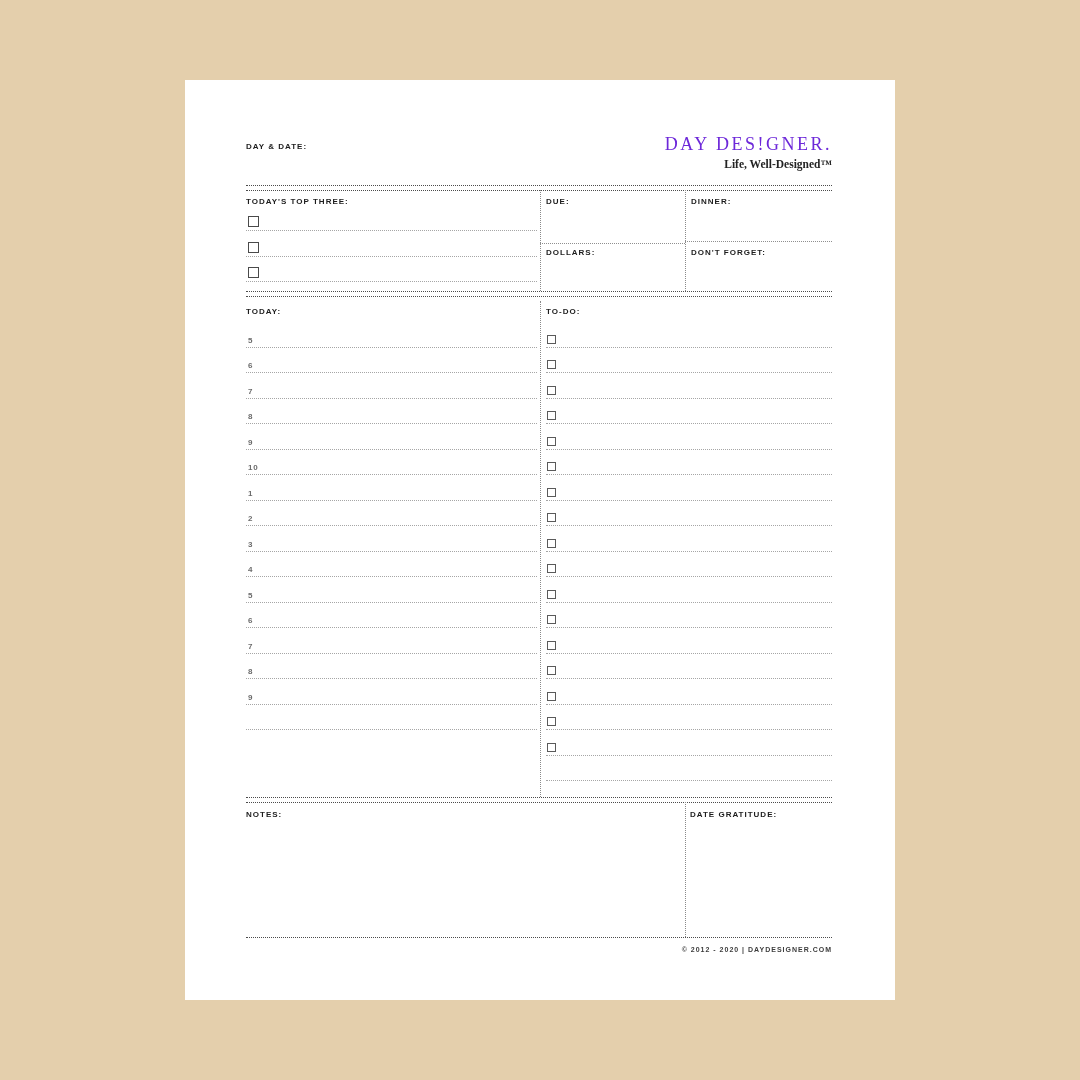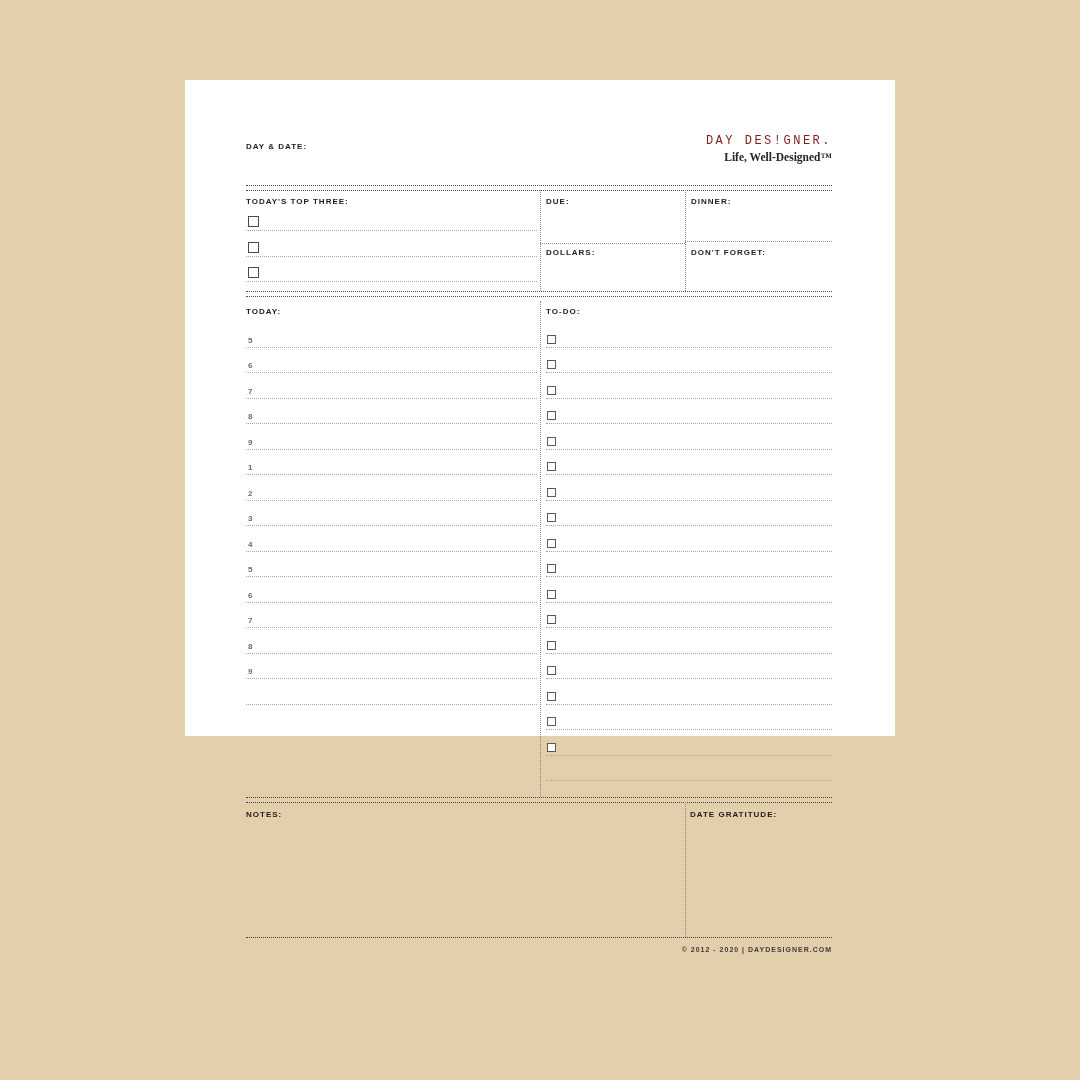--- a/index.html
+++ b/index.html
@@ -4,37 +4,37 @@
 <style>
   html,body{margin:0;padding:0;}
   body{
     width:1080px;height:1080px;
     background:#e4cfac;
     font-family:"Liberation Sans",sans-serif;
     -webkit-font-smoothing:antialiased;
   }
   .page{
     position:relative;
-    width:710px;height:656px;
+    width:710px;height:920px;
     margin:0 auto;top:80px;
     background:#ffffff;
   }
   .lbl{
     position:absolute;
     font-size:8px;font-weight:bold;
     letter-spacing:1px;color:#1d1d1d;
     white-space:nowrap;
   }
   
   .daydate{left:61px;top:62px;}
   .logo-block{position:absolute;right:63px;top:54px;text-align:right;}
   .logo{
-    font-family:Liberation Mono, monospace;
-    font-size:12px;letter-spacing:2.5px;
-    color:#7f1d1d;white-space:nowrap;
+    font-family:Liberation Serif, serif;
+    font-size:18px;letter-spacing:2.5px;
+    color:#6d28d9;white-space:nowrap;
   }
   .tagline{
     font-family:"Liberation Serif",serif;
     font-weight:bold;
     font-size:11.5px;color:#232323;
     margin-top:3px;white-space:nowrap;
   }
   
   .hrule-double{
     position:absolute;left:61px;width:586px;height:4px;
@@ -128,20 +128,23 @@
       <div class="row sch-row">
         <span class="hour">7</span>
       </div>
       <div class="row sch-row">
         <span class="hour">8</span>
       </div>
       <div class="row sch-row">
         <span class="hour">9</span>
       </div>
       <div class="row sch-row">
+        <span class="hour">10</span>
+      </div>
+      <div class="row sch-row">
         <span class="hour">1</span>
       </div>
       <div class="row sch-row">
         <span class="hour">2</span>
       </div>
       <div class="row sch-row">
         <span class="hour">3</span>
       </div>
       <div class="row sch-row">
         <span class="hour">4</span>

